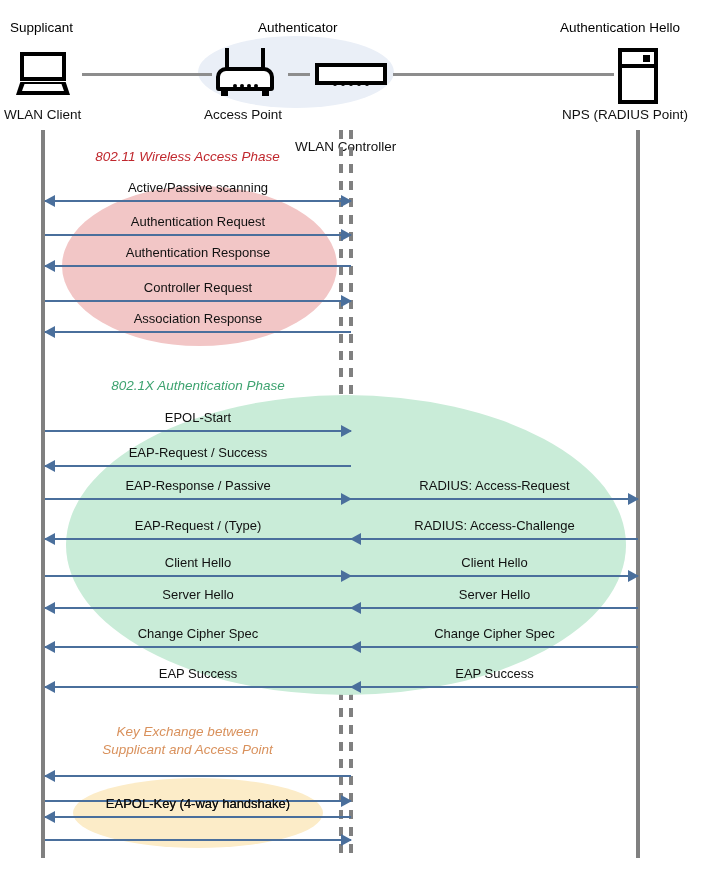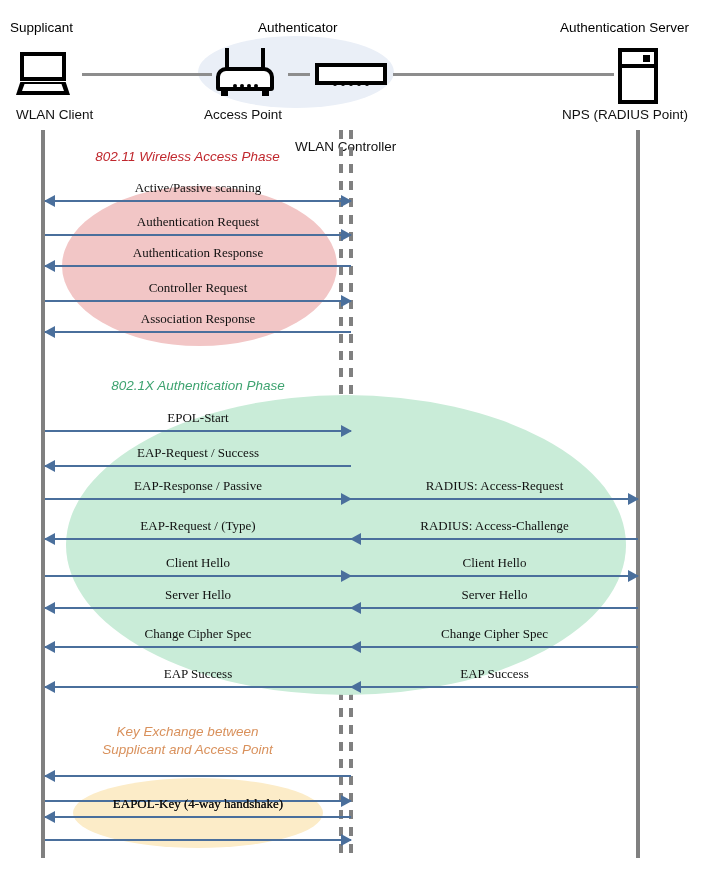--- a/index.html
+++ b/index.html
@@ -65,21 +65,21 @@
 
   
   .msg{position:absolute;height:0;}
   .msg .line{position:absolute;left:0;top:0;width:100%;height:2px;background:#4a6f9c;}
   .msg .hR{position:absolute;right:-1px;top:-5px;width:0;height:0;
         border-top:6px solid transparent;border-bottom:6px solid transparent;
         border-left:11px solid #4a6f9c;}
   .msg .hL{position:absolute;left:-1px;top:-5px;width:0;height:0;
         border-top:6px solid transparent;border-bottom:6px solid transparent;
         border-right:11px solid #4a6f9c;}
-  .msg-label{position:absolute;font-size:13px;color:#111;white-space:nowrap;text-align:center;font-family:Liberation Serif, serif;}
+  .msg-label{position:absolute;font-size:13px;color:#111;white-space:nowrap;text-align:center;}
 </style>
 </head>
 <body>
 
 <div id="canvas">
 
   <div class="auth-blob" style="background: rgb(234, 239, 247);"></div>
 
   <div class="hconn" style="left:82px;top:73px;width:130px;"></div>
   <div class="hconn" style="left:288px;top:73px;width:22px;"></div>
@@ -104,23 +104,23 @@
     <div class="dots"><i></i><i></i><i></i><i></i><i></i></div>
   </div>
 
   <div class="ico-server">
     <div class="band"></div>
     <div class="led"></div>
   </div>
 
   <div class="actor-title" style="left:10px;top:20px;">Supplicant</div>
   <div class="actor-title" style="left:258px;top:20px;">Authenticator</div>
-  <div class="actor-title" style="left:560px;top:20px;">Authentication Server</div>
-
-  <div class="actor-sub" style="left:16px;top:107px;">WLAN Client</div>
+  <div class="actor-title" style="left:560px;top:20px;">Authentication Hello</div>
+
+  <div class="actor-sub" style="left:4px;top:107px;">WLAN Client</div>
   <div class="actor-sub" style="left:204px;top:107px;">Access Point</div>
   <div class="actor-sub" style="left:295px;top:107px;margin-top:32px;">WLAN Controller</div>
   <div class="actor-sub" style="left:562px;top:107px;">NPS (RADIUS Point)</div>
 
   <div class="lifeline" style="left:41px;top:130px;height:728px;"></div>
   <div class="lifeline-dash" style="left:339px;top:130px;height:728px;"></div>
   <div class="lifeline-dash" style="left:349px;top:130px;height:728px;"></div>
   <div class="lifeline" style="left:636px;top:130px;height:728px;"></div>
 
   <div class="blob blob-red" style="left: 62px; top: 186px; width: 275px; height: 160px; background: rgb(242, 198, 198);"></div>

